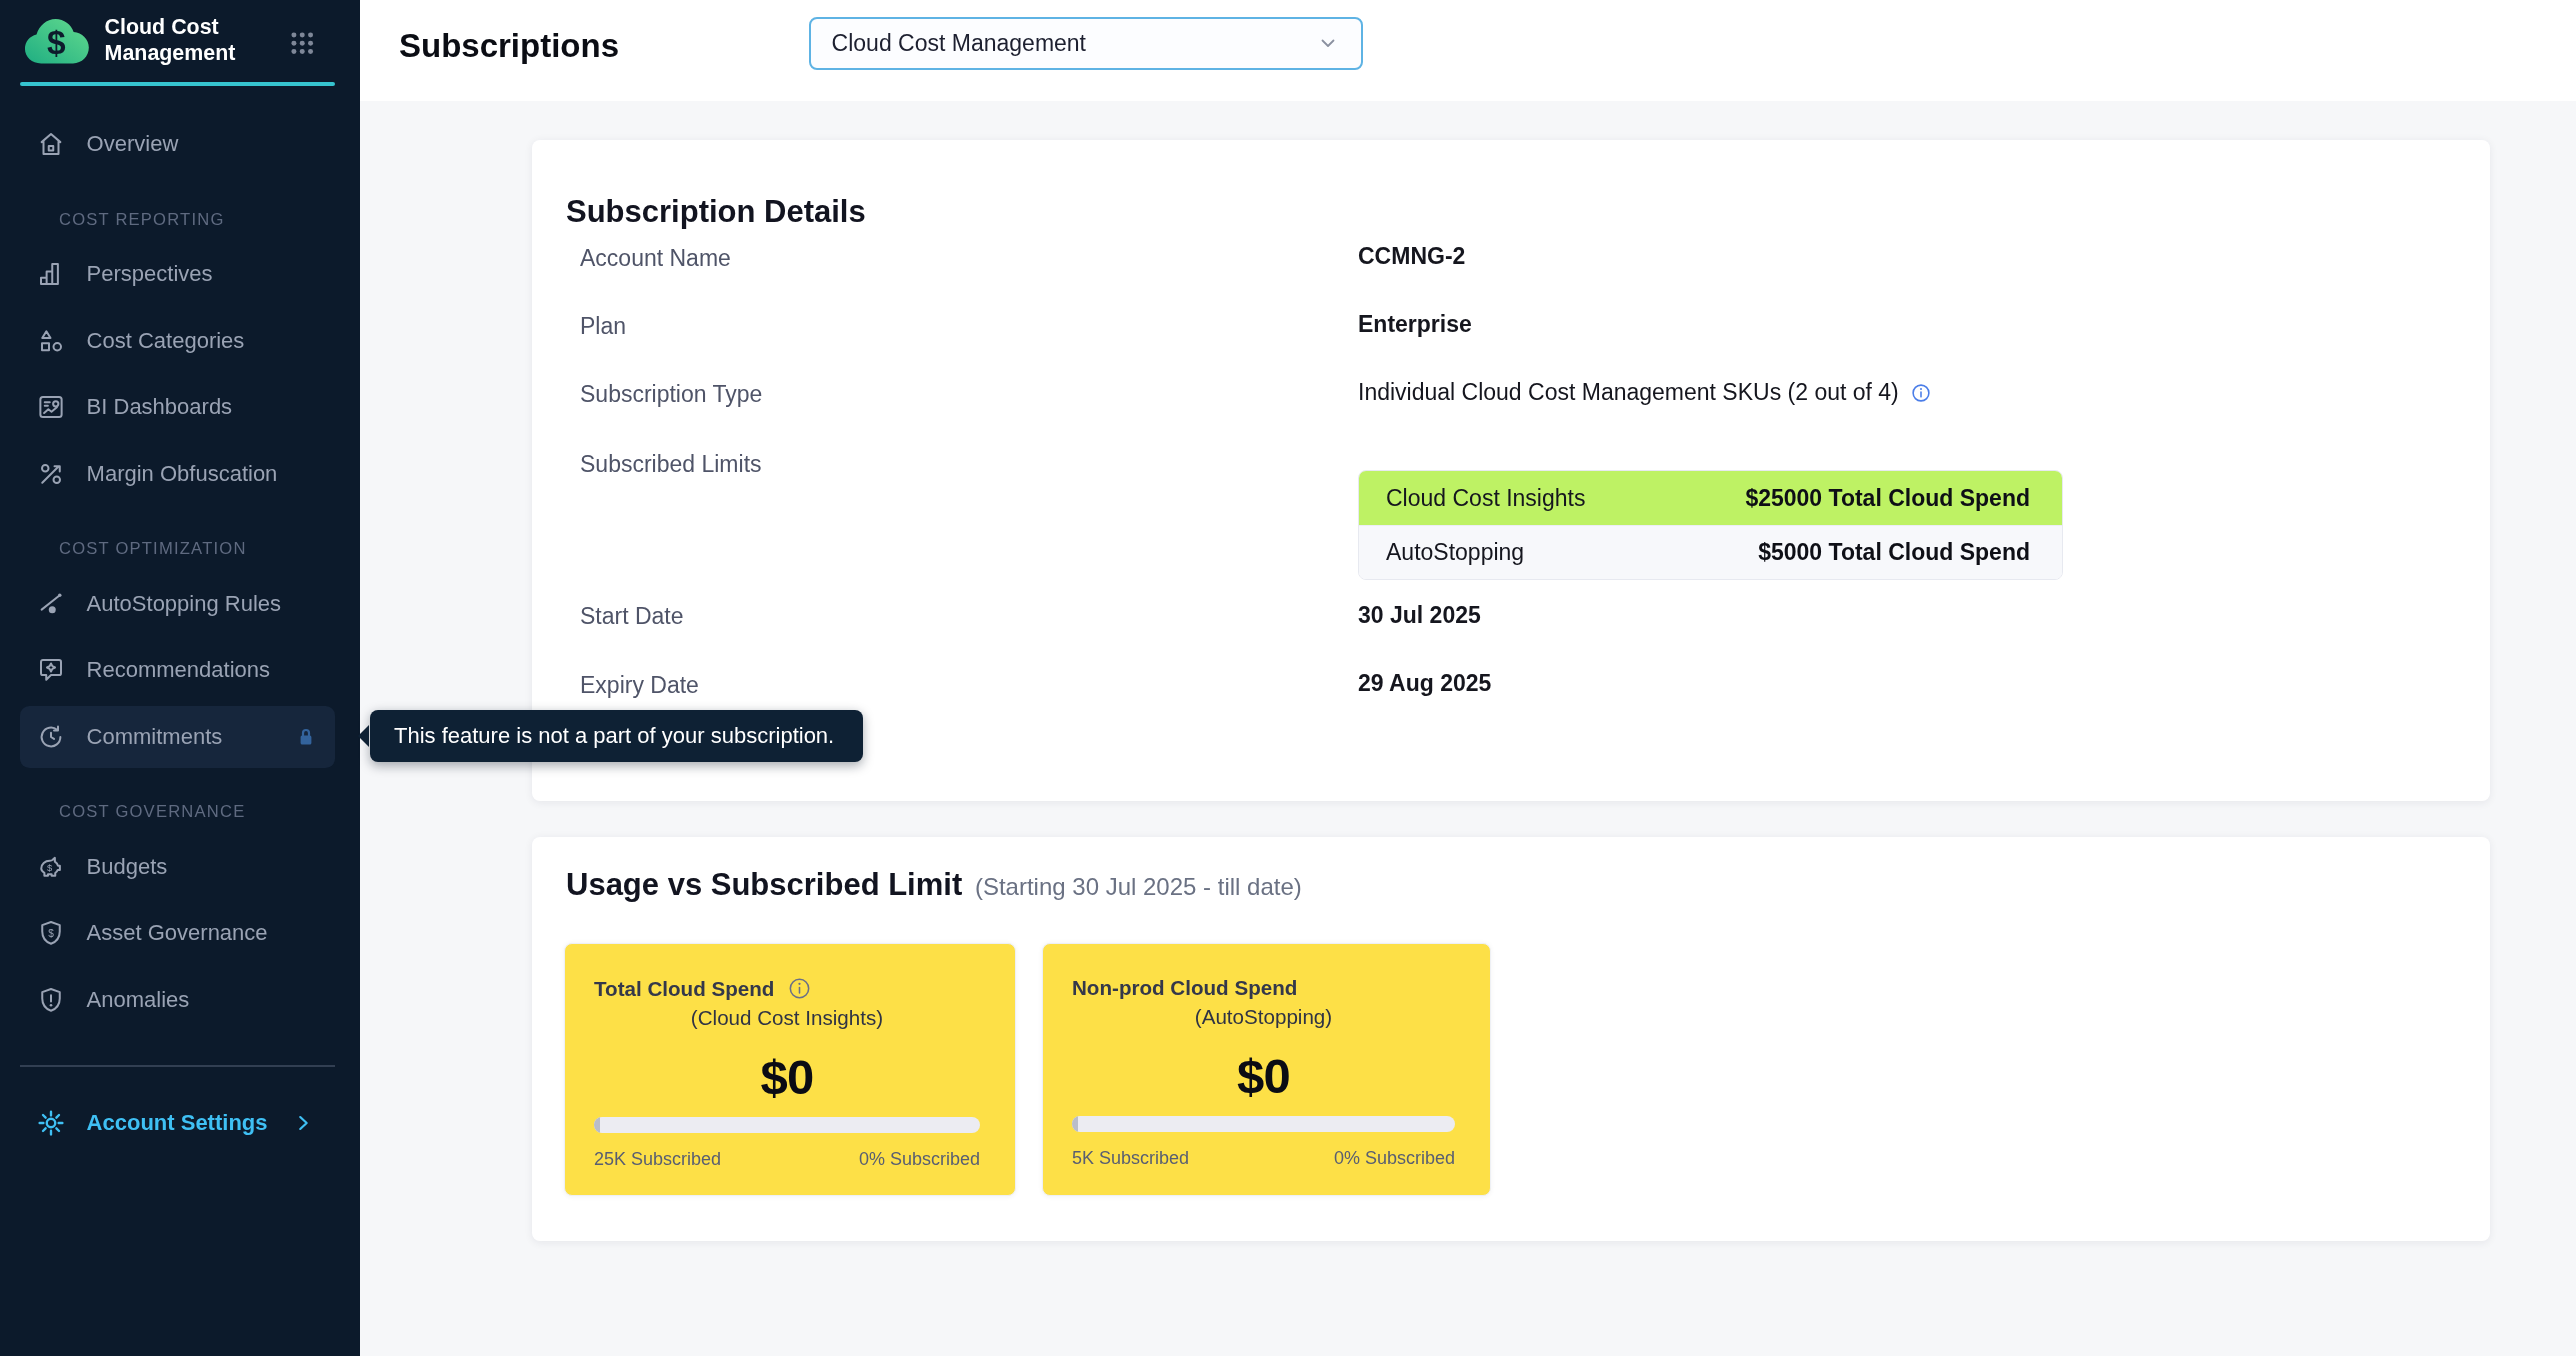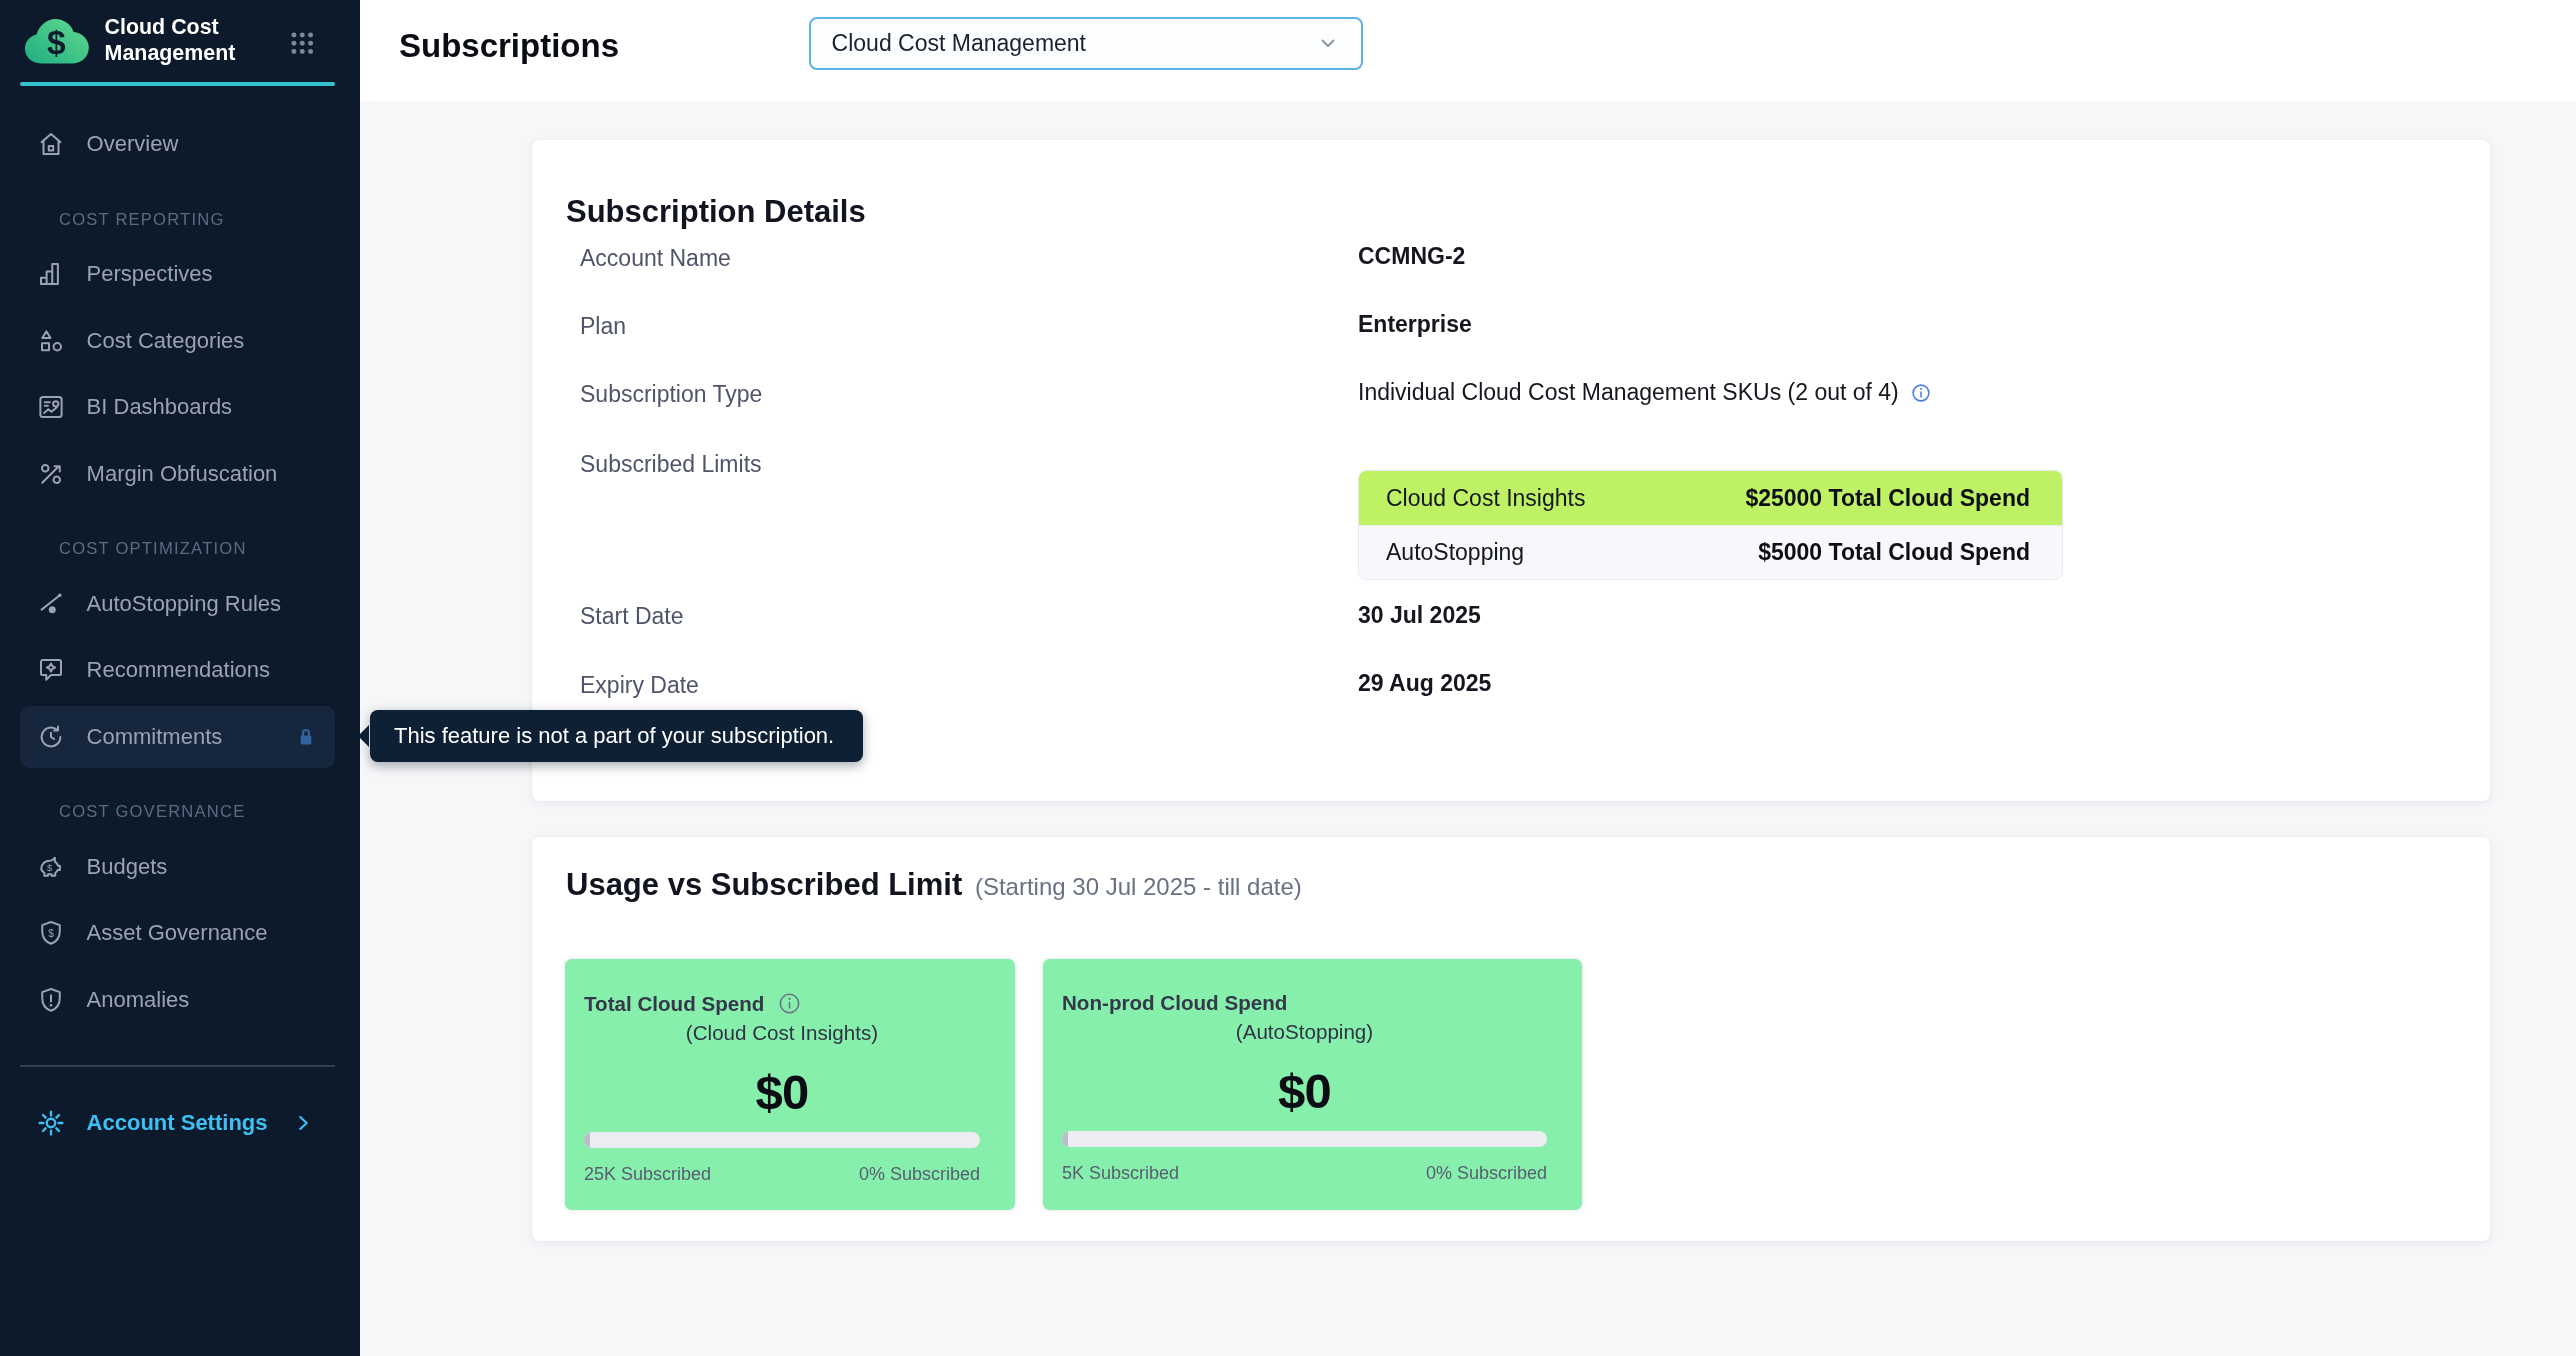--- a/index.html
+++ b/index.html
@@ -55,23 +55,23 @@
   
   .tooltip { position:absolute; left:370px; top:710px; height:52px; background:#0e2134; border-radius:8px; display:flex; align-items:center; padding:0 28.5px 0 24px; z-index:40; box-shadow:0 3.2px 11px rgba(10,20,35,0.35); }
   .tooltip::before { content:""; position:absolute; left:-12px; top:50%; margin-top:-11px; border:11px solid transparent; border-right-color:#0e2134; border-left:none; }
   .tooltip .tip-text { color:#ffffff; font-size:22px; white-space:nowrap; }
 
   
   .usage-head { position:absolute; left:34px; top:30px; display:flex; align-items:baseline; gap:12.7px; }
   .usage-title { font-size:31px; font-weight:600; color:#121420; }
   .usage-sub { font-size:24px; color:#6a7183; }
 
-  .metric { position:absolute; top:121px; height:253px; background:#86efac; border:1.6px solid #eef0f4; border-radius:8px; box-shadow:0 0.8px 4.8px rgba(25,34,51,0.05); padding:32px 35px 0 19px; }
+  .metric { position:absolute; top:106px; height:253px; background:#fde047; border:1.6px solid #eef0f4; border-radius:8px; box-shadow:0 0.8px 4.8px rgba(25,34,51,0.05); padding:32px 35px 0 29px; }
   .metric.m-a { left:32px; width:452px; }
-  .metric.m-b { left:510px; width:541px; }
+  .metric.m-b { left:510px; width:449px; }
   .metric-title { display:flex; align-items:center; gap:12.7px; font-size:20.6px; font-weight:700; color:#34384a; }
   .metric-sub { margin-top:4.8px; font-size:20.6px; color:#2f3344; }
   .metric-value { margin-top:19px; font-size:49px; font-weight:800; letter-spacing:-0.8px; color:#0b0c14; }
   .metric-bar { margin-top:12.7px; height:16px; border-radius:8px; background:#ececf2; position:relative; overflow:hidden; }
   .metric-bar .bar-fill { position:absolute; left:0; top:0; bottom:0; width:5.5px; background:#b9bdc9; }
   .metric-foot { display:flex; justify-content:space-between; margin-top:16px; font-size:18px; color:#585e72; }
 
   svg { display:block; }
 </style>
 </head>

